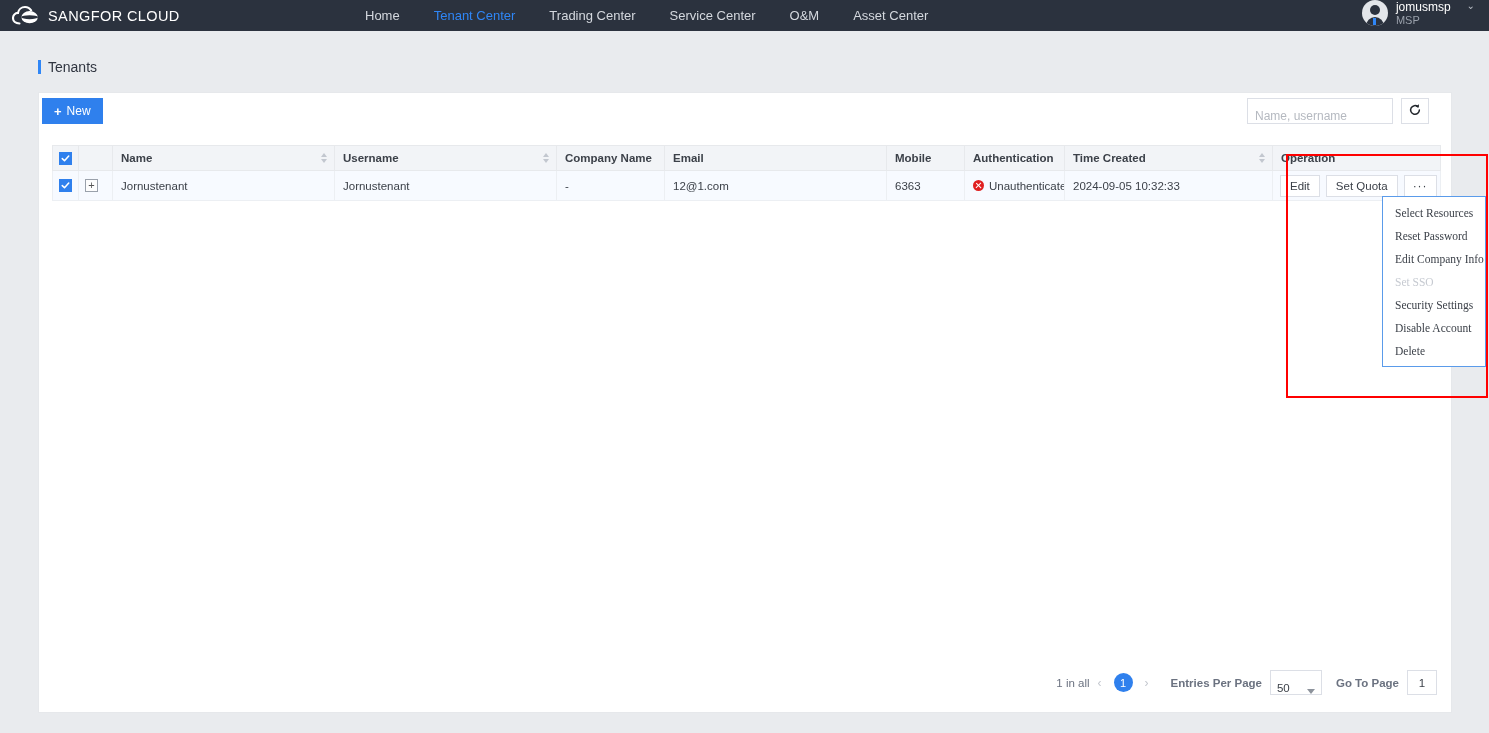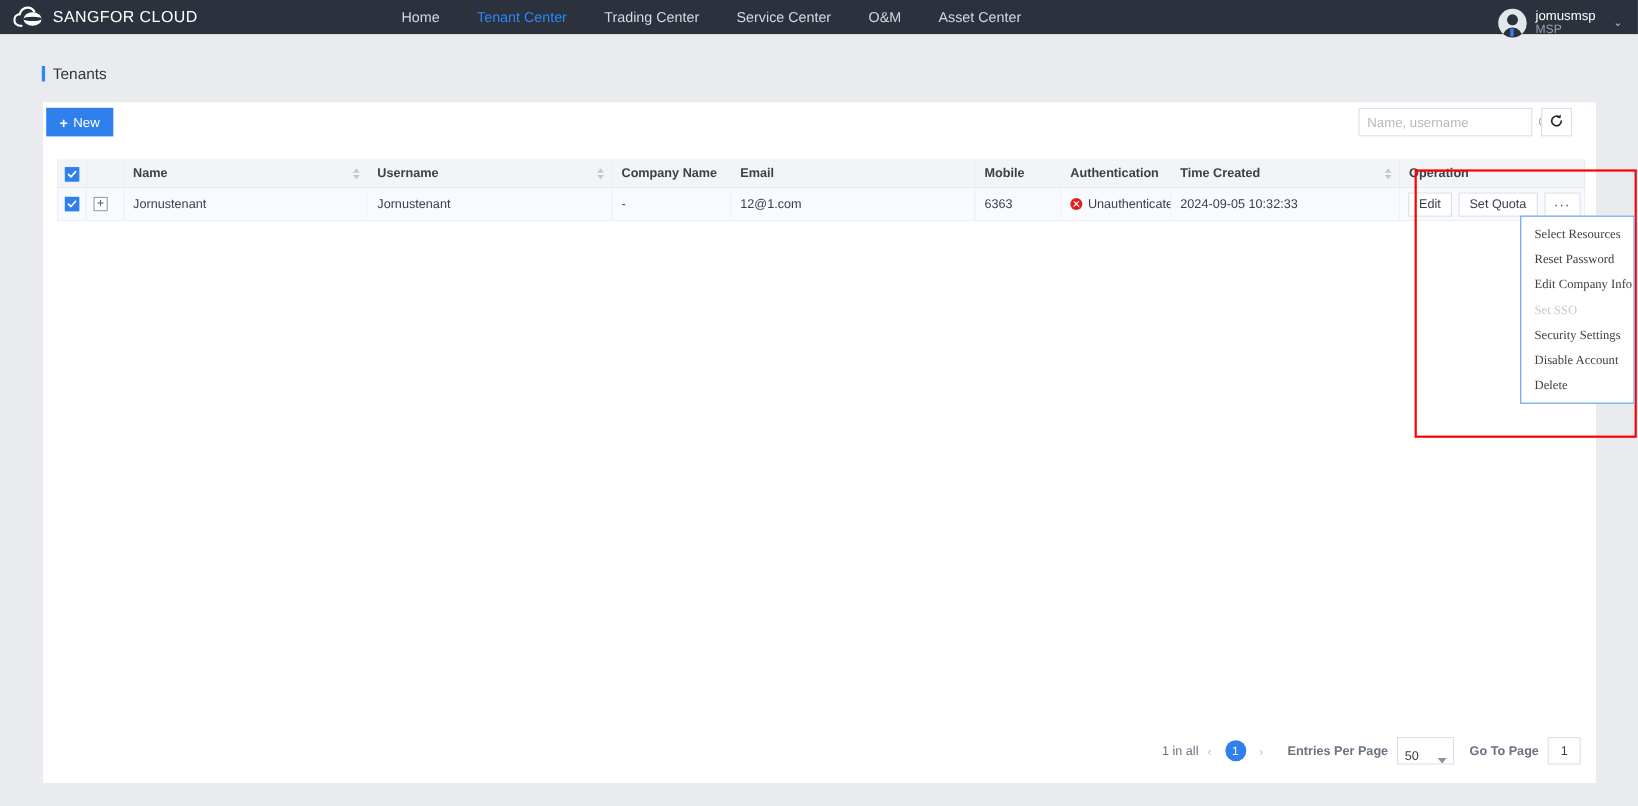--- a/index.html
+++ b/index.html
@@ -24,21 +24,21 @@
     color: #ffffff; font-size: 14.5px; letter-spacing: .4px; white-space: nowrap;
   }
   #mainnav { display: flex; align-items: center; gap: 0px; margin-left: 36px; }
   #mainnav .nav-item {
     color: #d4d8de; font-size: 13px; padding: 0 17px; line-height: 41px;
     white-space: nowrap; cursor: pointer;
   }
   #mainnav .nav-item.active { color: #2f86f6; }
   #user-area {
     position: absolute; right: 14px; top: 0; height: 41px;
-    display: flex; align-items: center; gap: 8px;
+    display: flex; gap: 8px;
   }
   #user-area .avatar {
     width: 26px; height: 26px; border-radius: 50%; background: #e3e6ea;
     position: relative; overflow: hidden; flex: none;
   }
   #user-area .avatar::before {
     content: ""; position: absolute; left: 8px; top: 5px;
     width: 10px; height: 10px; border-radius: 50%; background: #2b323e;
   }
   #user-area .avatar::after {
@@ -75,22 +75,22 @@
     background: #2f80ed; color: #fff; border: none; font-size: 12px;
     display: flex; align-items: center; gap: 5px; cursor: pointer;
     font-family: "Liberation Sans", sans-serif;
   }
   #btn-new .plus { font-size: 13px; font-weight: bold; line-height: 1; }
 
   #search-wrap {
     position: absolute; right: 22px; top: 5px; display: flex; align-items: center; gap: 8px;
   }
   #search-box {
-    width: 158px; height: 26px; border: 1px solid #dcdfe6; background: #fff;
-    display: flex; align-items: center; padding: 0 7px;
+    width: 146px; height: 26px; border: 1px solid #dcdfe6; background: #fff;
+    display: flex; align-items: flex-end; padding: 0 7px;
   }
   #search-box input {
     border: none; outline: none; flex: 1; font-size: 12px; color: #444;
     font-family: "Liberation Sans", sans-serif; background: transparent;
   }
   #search-box input::placeholder { color: #b5b9c0; }
   #search-box .mag { width: 13px; height: 13px; flex: none; }
   #btn-refresh {
     width: 28px; height: 26px; border: 1px solid #dcdfe6; background: #fff;
     display: flex; align-items: center; justify-content: center; cursor: pointer;

